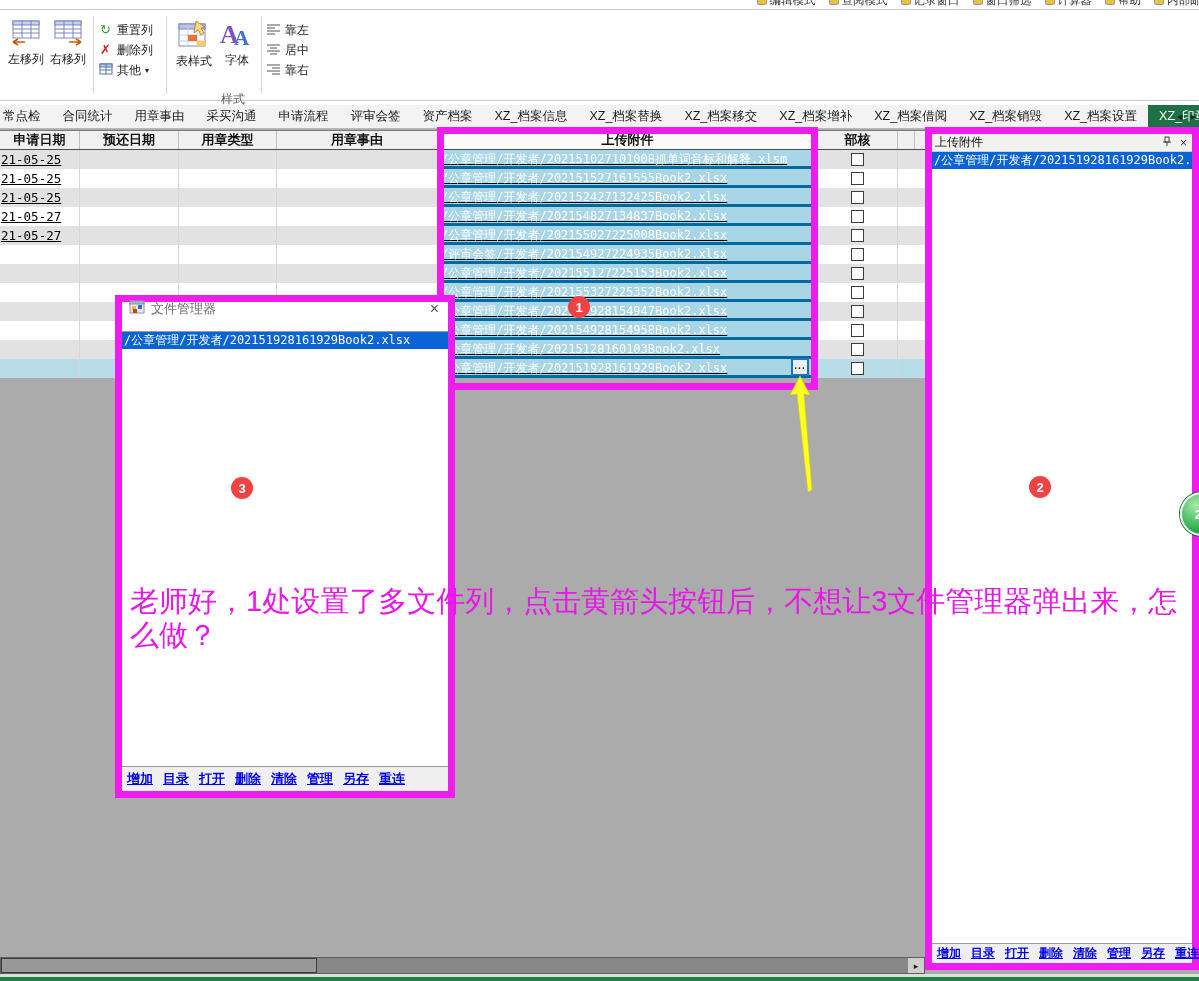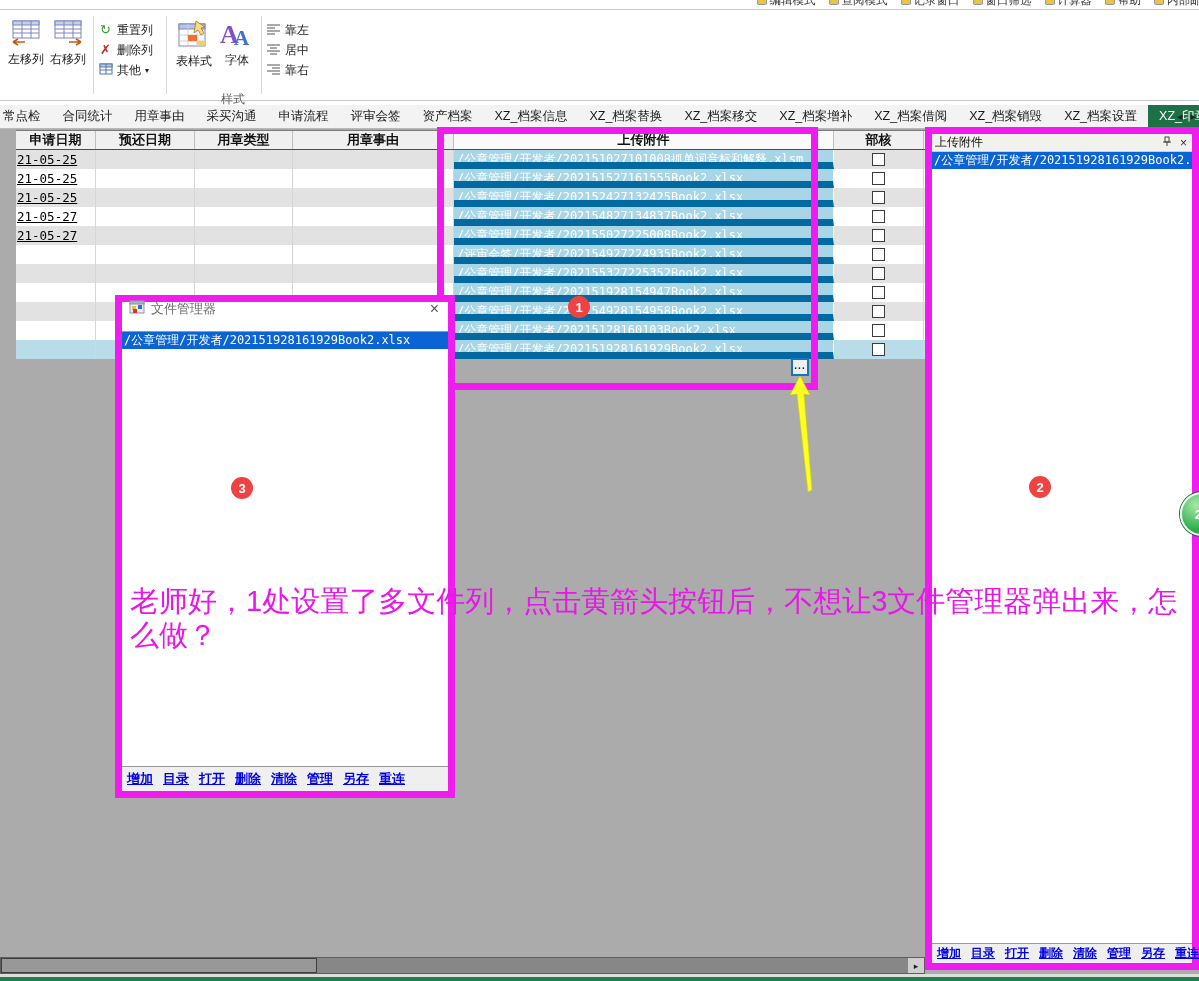--- a/index.html
+++ b/index.html
@@ -25,30 +25,30 @@
   .grouplabel { position:absolute; left:168px; top:81px; width:130px; text-align:center; font-size:12px; color:#5f5f5f; }
 
   
   .tabbar { position:absolute; left:0; top:105px; width:1199px; height:24px; background:#f3f3f3; border-bottom:1px solid #b9b9b9; display:flex; z-index:6; }
   .tab { padding:0 11px; line-height:23px; font-size:12.5px; color:#1a1a1a; white-space:nowrap; cursor:default; }
   .tab:first-child { padding-left:3px; }
   .tab.active { background:#1e7145; color:#fff; }
   .tabnav { position:absolute; right:3px; top:0; height:23px; display:flex; gap:8px; align-items:center; font-size:11px; color:#222; }
 
   
-  .grid { position:absolute; left:16px; top:130px; width:925px; z-index:4; }
+  .grid { position:absolute; left:0; top:130px; width:925px; z-index:4; }
   .ghead { display:flex; height:20px; background:#f0f0f0; border-top:1px solid #7a7a7a; border-bottom:1px solid #4d4d4d; }
   .ghead .h { font-size:13px; font-weight:600; color:#111; text-align:center; line-height:18px; border-right:1px solid #bfbfbf; overflow:hidden; white-space:nowrap; }
   .grow { display:flex; height:19px; background:#fff;text-decoration:underline; }
   .grow:nth-child(odd) { background:#e2e2e2; }
   .grow.selected { background:#b8dce8; }
   .c { border-right:1px solid #d6d6d6; height:19px; overflow:hidden; white-space:nowrap; }
-  .w-date { width:80px; } .w-due { width:99px; } .w-type { width:98px; } .w-reason { width:161px; } .w-file { width:380px; } .w-check { width:90px; } .w-extra { width:17px; border-right:none; }
+  .w-date { width:80px; } .w-due { width:99px; } .w-type { width:98px; } .w-reason { width:161px; } .w-file { width:380px; } .w-check { width:80px; } .w-extra { width:17px; border-right:none; }
   .c-date { font-size:12.5px; line-height:19px; color:#000; padding-left:1px; font-family:"DejaVu Sans Mono", monospace; }
-  .c-file { background:#a9d6e6; color:#fff; font-size:12px; line-height:18px; padding-left:3px; border-bottom:7px solid #0369a1; border-right:1px solid #fff; font-family:"DejaVu Sans Mono", monospace; }
+  .c-file { background:#a9d6e6; color:#fff; font-size:12px; line-height:18px; padding-left:3px; border-bottom:3px solid #0369a1; border-right:1px solid #fff; font-family:"DejaVu Sans Mono", monospace; }
   .c-check { display:flex; align-items:center; justify-content:center; }
   .cb { width:13px; height:13px; background:#fff; border:1px solid #3c3c3c; display:inline-block; }
 
   .canvas-gray { position:absolute; left:0; top:378px; width:925px; height:579px; background:#ababab; z-index:3; }
 
   
   .box1 { position:absolute; left:437px; top:127px; width:381px; height:263px; border:7px solid #ee1dee; background:transparent; z-index:30; pointer-events:none; }
 
   .ellipsisbtn { position:absolute; left:791px; top:358px; width:18px; height:18px; background:#efefef; border:2px solid #1673c7; color:#222; font-size:10px; font-weight:bold; text-align:center; line-height:12px; letter-spacing:1px; z-index:35; cursor:pointer; }
 
@@ -365,20 +365,31 @@
         <div class="c w-check c-check">
             <span class="cb"></span>
           </div>
         <div class="c w-extra"></div>
       </div>
         <div class="grow">
         <div class="c w-date c-date"></div>
         <div class="c w-due"></div>
         <div class="c w-type"></div>
         <div class="c w-reason"></div>
+        <div class="c w-file c-file">/公章管理/开发者/202155127225153Book2.xlsx</div>
+        <div class="c w-check c-check">
+            <span class="cb"></span>
+          </div>
+        <div class="c w-extra"></div>
+      </div>
+        <div class="grow">
+        <div class="c w-date c-date"></div>
+        <div class="c w-due"></div>
+        <div class="c w-type"></div>
+        <div class="c w-reason"></div>
         <div class="c w-file c-file">/公章管理/开发者/202155327225352Book2.xlsx</div>
         <div class="c w-check c-check">
             <span class="cb"></span>
           </div>
         <div class="c w-extra"></div>
       </div>
         <div class="grow">
         <div class="c w-date c-date"></div>
         <div class="c w-due"></div>
         <div class="c w-type"></div>

